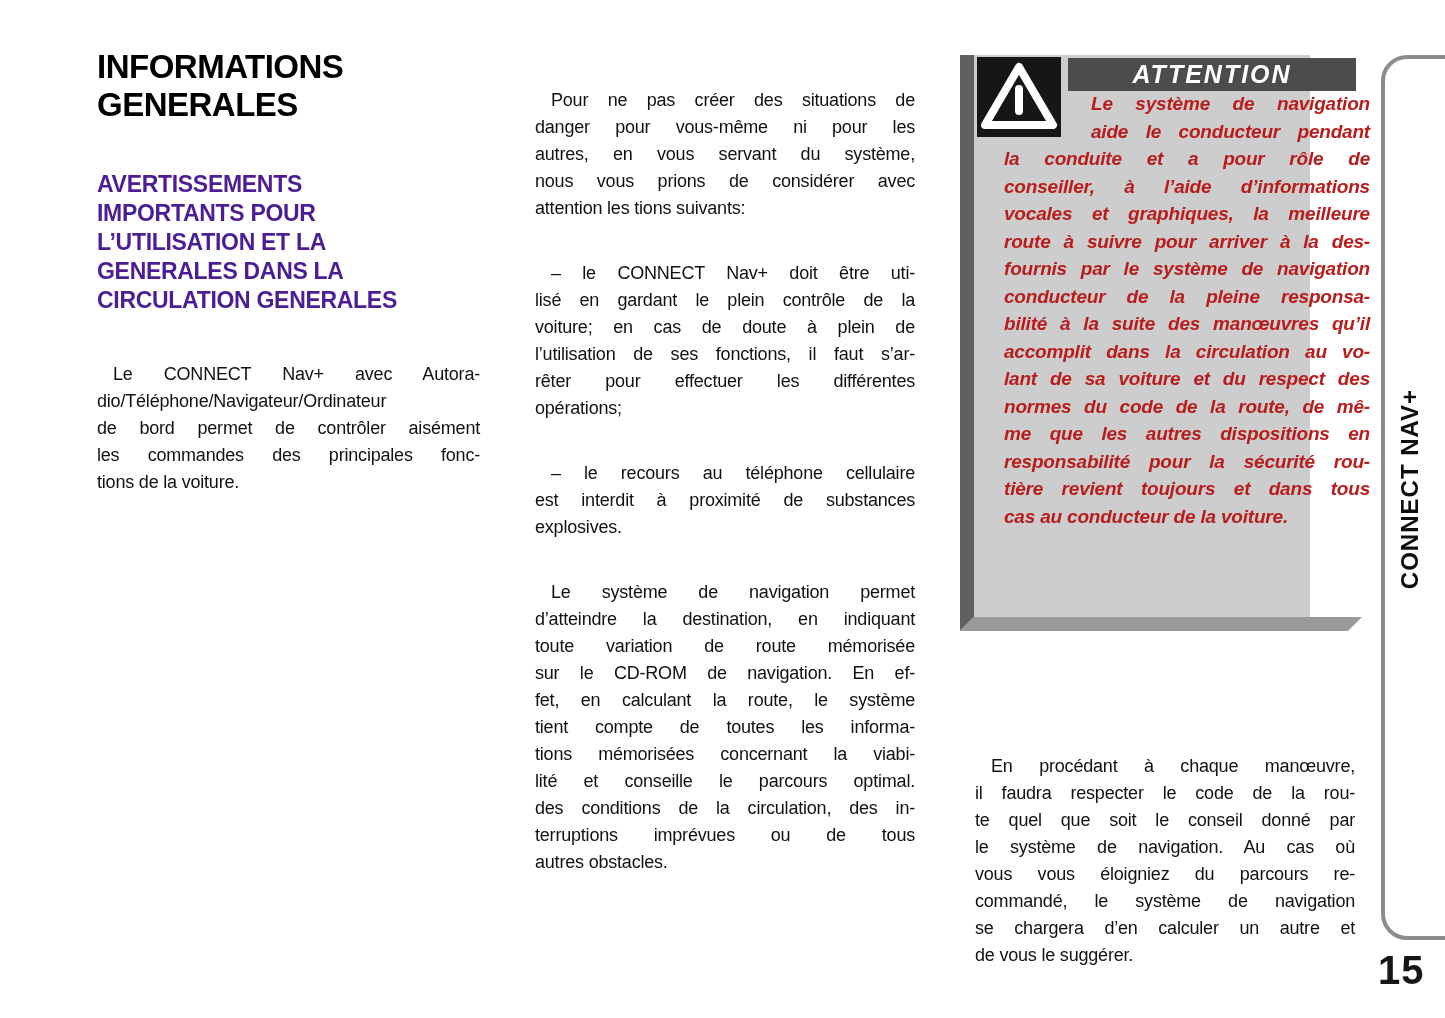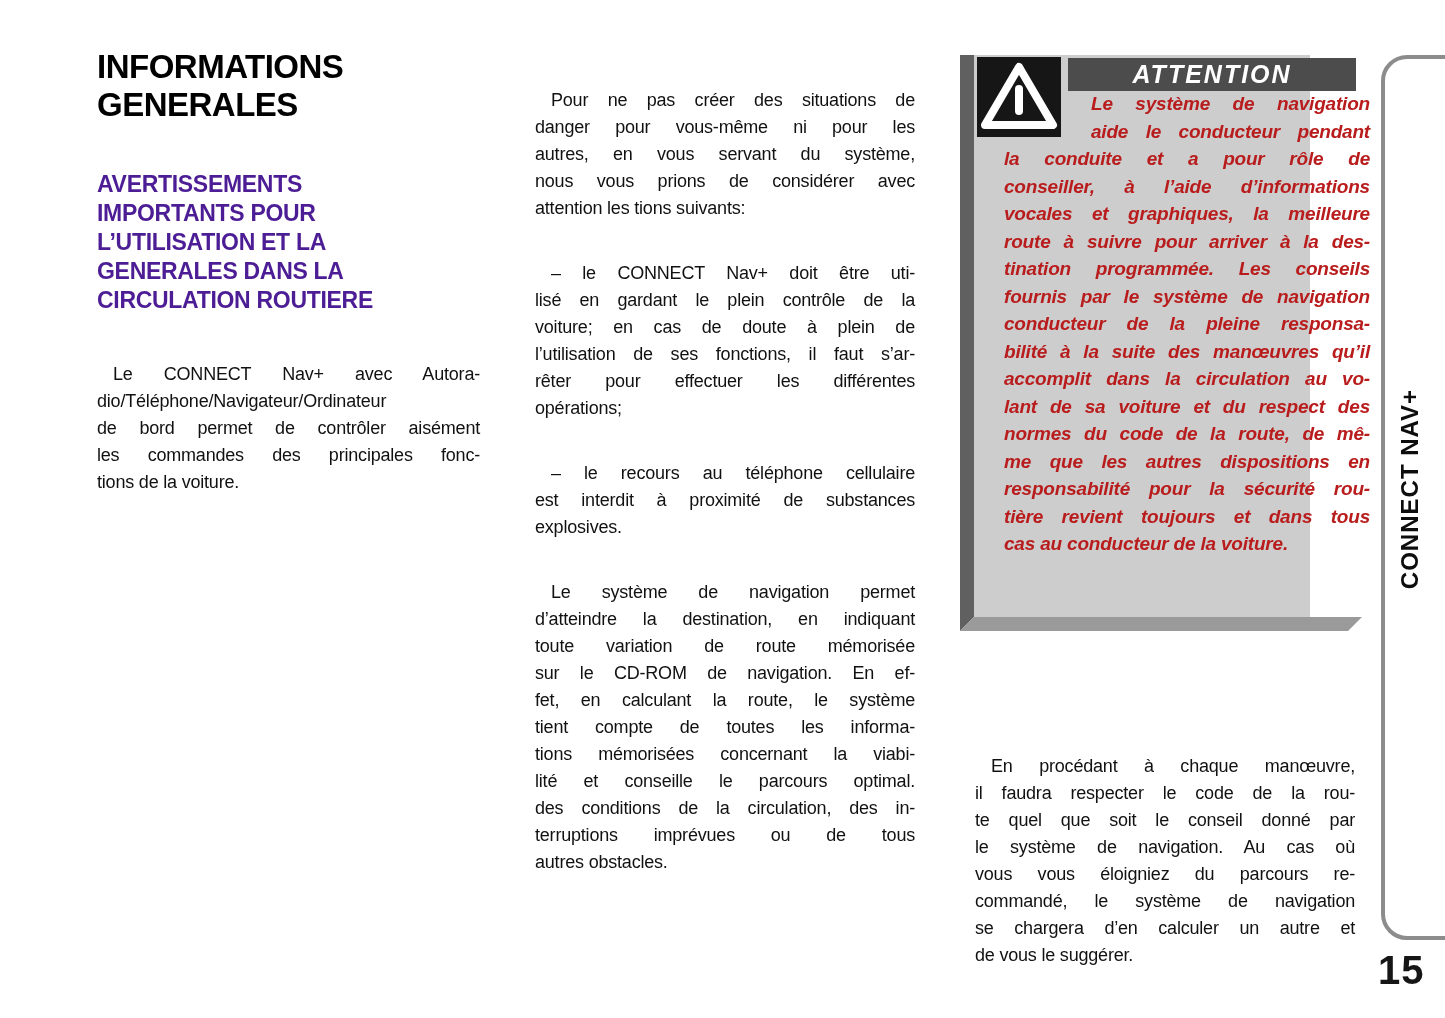--- a/index.html
+++ b/index.html
@@ -60,21 +60,21 @@
   <div class="abs noj" id="col1-title">
       <div class="line">INFORMATIONS</div>
       <div class="line last">GENERALES</div>
     </div>
 
   <div class="abs noj" id="col1-sub">
       <div class="line">AVERTISSEMENTS</div>
       <div class="line">IMPORTANTS POUR</div>
       <div class="line">L’UTILISATION ET LA</div>
       <div class="line">GENERALES DANS LA</div>
-      <div class="line last">CIRCULATION ROUTIERE</div>
+      <div class="line last">CIRCULATION GENERALES</div>
     </div>
 
   <div class="abs para" id="col1-para">
       <div class="line">Le CONNECT Nav+ avec Autora-</div>
       <div class="line">dio/Téléphone/Navigateur/Ordinateur</div>
       <div class="line">de bord permet de contrôler aisément</div>
       <div class="line">les commandes des principales fonc-</div>
       <div class="line last">tions de la voiture.</div>
     </div>
 
@@ -127,21 +127,20 @@
     <div class="abs" id="attn-header">
       <span>ATTENTION</span>
     </div>
     <div class="abs" id="attn-lines">
         <div class="line">Le système de navigation</div>
         <div class="line">aide le conducteur pendant</div>
         <div class="line">la conduite et a pour rôle de</div>
         <div class="line">conseiller, à l’aide d’informations</div>
         <div class="line">vocales et graphiques, la meilleure</div>
         <div class="line">route à suivre pour arriver à la des-</div>
-        <div class="line">tination programmée. Les conseils</div>
         <div class="line">fournis par le système de navigation</div>
         <div class="line">conducteur de la pleine responsa-</div>
         <div class="line">bilité à la suite des manœuvres qu’il</div>
         <div class="line">accomplit dans la circulation au vo-</div>
         <div class="line">lant de sa voiture et du respect des</div>
         <div class="line">normes du code de la route, de mê-</div>
         <div class="line">me que les autres dispositions en</div>
         <div class="line">responsabilité pour la sécurité rou-</div>
         <div class="line">tière revient toujours et dans tous</div>
         <div class="line last">cas au conducteur de la voiture.</div>

